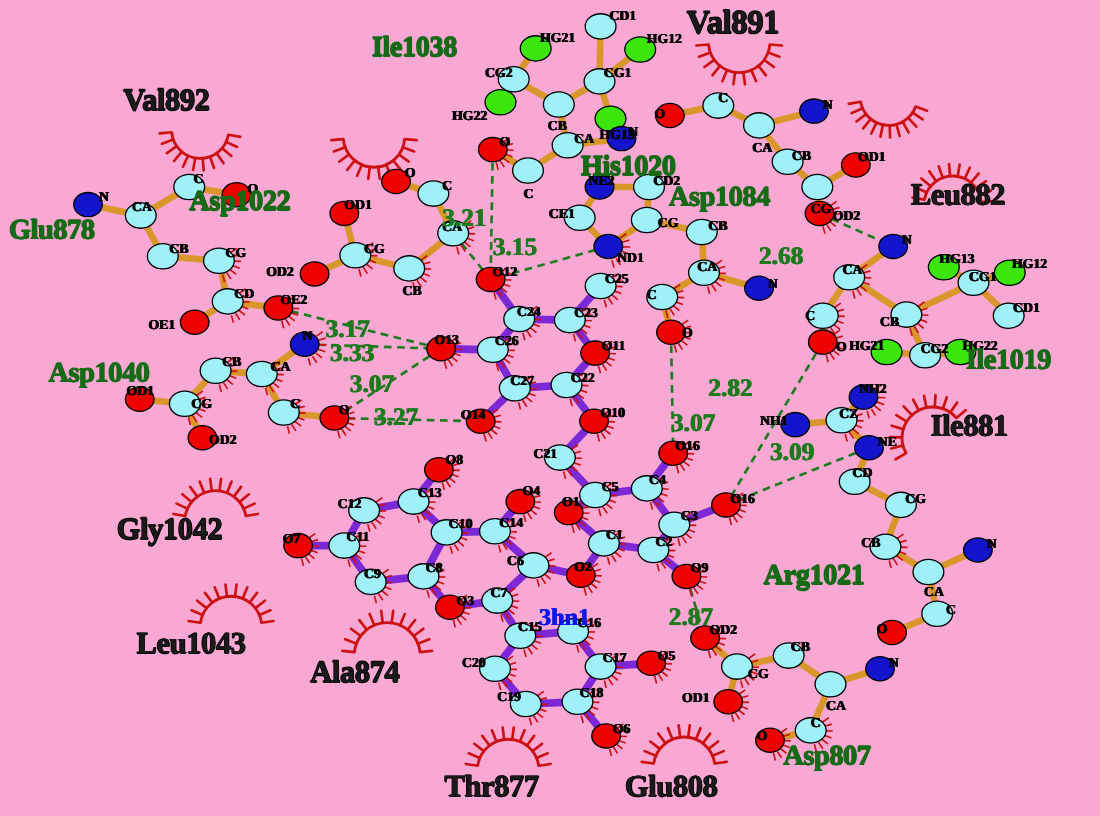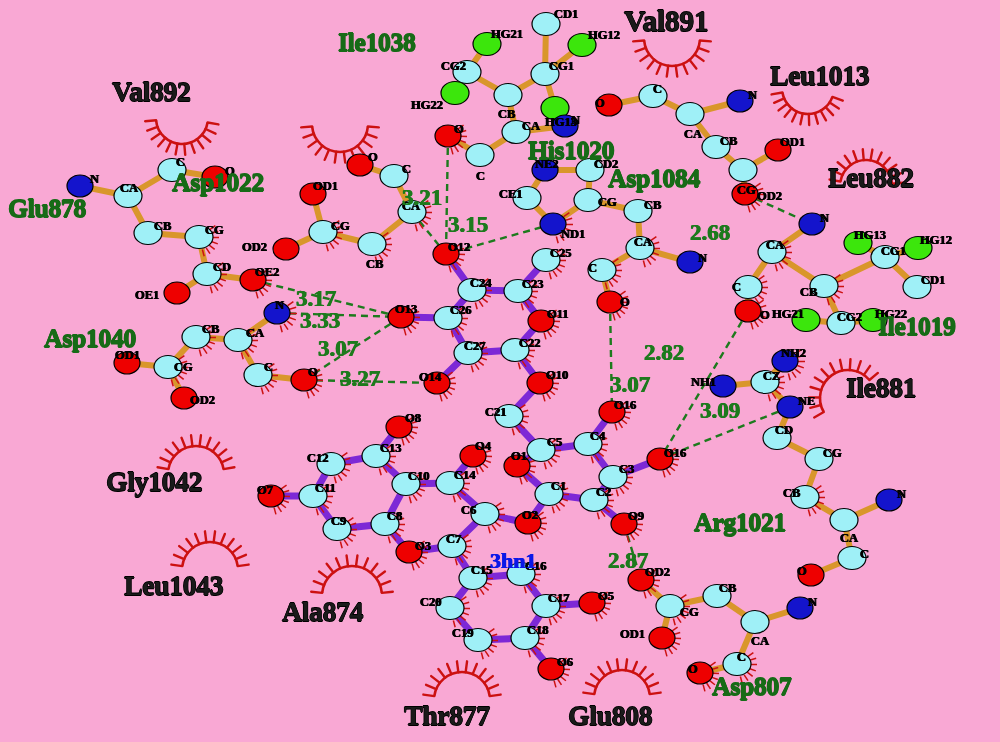--- a/index.html
+++ b/index.html
@@ -1100,21 +1100,20 @@
     <div class="atomlbl" style="left: 471px; top: 564px;">C15</div>
     <div class="atomlbl" style="left: 525px; top: 560px;">C16</div>
     <div class="atomlbl" style="left: 548px; top: 592px;">C17</div>
     <div class="atomlbl" style="left: 598px; top: 590px;">O5</div>
     <div class="atomlbl" style="left: 527px; top: 624px;">C18</div>
     <div class="atomlbl" style="left: 557px; top: 656px;">O6</div>
     <div class="atomlbl" style="left: 452px; top: 627px;">C19</div>
     <div class="atomlbl" style="left: 420px; top: 596px;">C20</div>
     <div class="reslabel" style="left: 624px; top: 4px; font-size: 30px;">Val891</div>
     <div class="reslabel green" style="left: 338px; top: 28px; font-size: 26px;">Ile1038</div>
-    <div class="reslabel" style="left: 770px; top: 60px; font-size: 28px;">Leu1013</div>
     <div class="reslabel" style="left: 112px; top: 76px; font-size: 28px;">Val892</div>
     <div class="reslabel green" style="left: 528px; top: 136px; font-size: 26px;">His1020</div>
     <div class="reslabel green" style="left: 608px; top: 164px; font-size: 26px;">Asp1084</div>
     <div class="reslabel" style="left: 828px; top: 162px; font-size: 28px;">Leu882</div>
     <div class="reslabel green" style="left: 172px; top: 168px; font-size: 26px;">Asp1022</div>
     <div class="reslabel green" style="left: 8px; top: 194px; font-size: 26px;">Glu878</div>
     <div class="reslabel green" style="left: 878px; top: 312px; font-size: 26px;">Ile1019</div>
     <div class="reslabel green" style="left: 44px; top: 324px; font-size: 26px;">Asp1040</div>
     <div class="reslabel" style="left: 846px; top: 372px; font-size: 28px;">Ile881</div>
     <div class="reslabel" style="left: 106px; top: 466px; font-size: 28px;">Gly1042</div>

